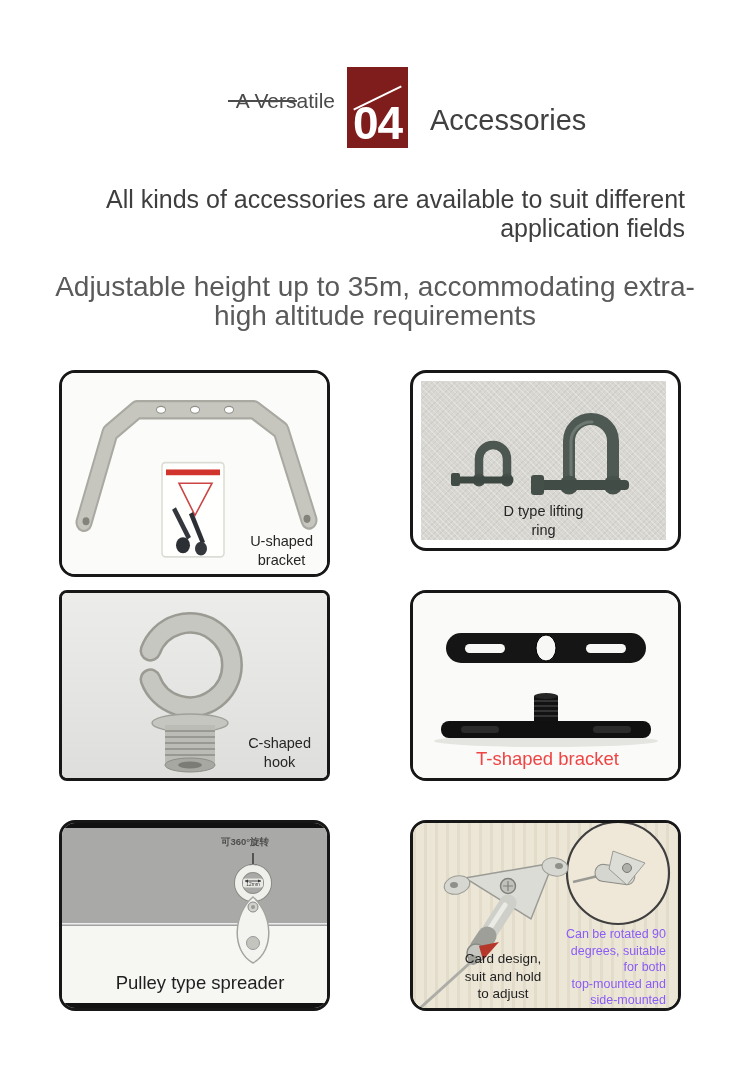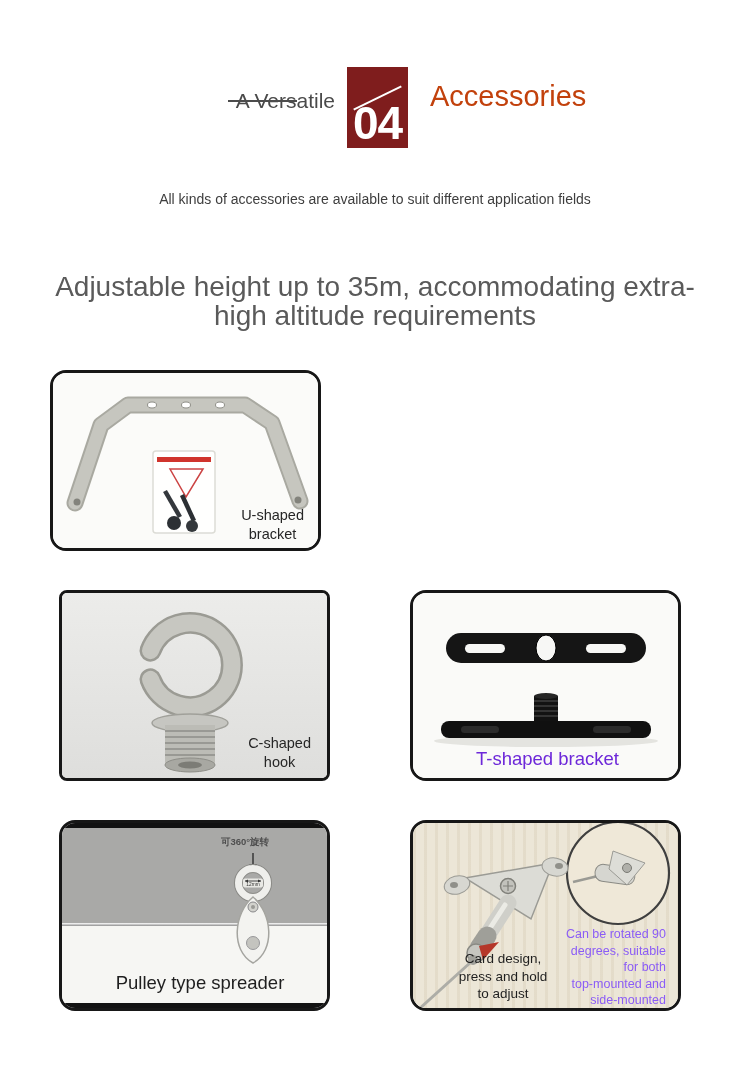--- a/index.html
+++ b/index.html
@@ -8,44 +8,44 @@
 
   
   .tagline{position:absolute;top:85px;right:415px;text-align:right;
            font-size:21px;line-height:31px;color:#4a4a4a;white-space:nowrap;}
   .strike{position:absolute;top:15px;right:38px;width:69px;height:2px;background:#4c4c4c;}
   .numbox{position:absolute;left:347px;top:67px;width:61px;height:81px;background:#7f1d1d;}
   .slash{position:absolute;left:4px;top:30px;width:53px;height:2px;background:#ffffff;
          transform:rotate(-26deg);}
   .num{position:absolute;bottom:2px;left:0;width:100%;text-align:center;color:#ffffff;
        font-size:46px;line-height:1;font-weight:600;letter-spacing:-1px;}
-  .sectitle{position:absolute;left:430px;top:80px;font-size:29px;color:#c2410c;}
+  .sectitle{position:absolute;left:430px;top:104px;font-size:29px;color:#404040;}
 
   .sub1{position:absolute;top:185px;left:50%;transform:translateX(-50%);width:620px;margin:0;
-        text-align:center;font-size:14px;line-height:29px;color:#3e3e3e;}
+        text-align:right;font-size:25px;line-height:29px;color:#3e3e3e;}
   .sub2{position:absolute;top:272px;left:50%;transform:translateX(-50%);width:660px;margin:0;
         text-align:center;font-size:28px;line-height:29px;color:#5a5a5a;}
 
   
   .card{position:absolute;width:271px;background:#ffffff;border:3px solid #171717;
         border-radius:16px;overflow:hidden;box-sizing:border-box;margin:0;}
-  .c1{left:50px;top:370px;height:181px;}
+  .c1{left:59px;top:370px;height:207px;}
   .c2{left:410px;top:370px;height:181px;}
   .c3{left:59px;top:590px;height:191px;border-radius:8px;}
   .c4{left:410px;top:590px;height:191px;}
   .c5{left:59px;top:820px;height:191px;}
   .c6{left:410px;top:820px;height:191px;}
   .card svg.photo{position:absolute;left:0;top:0;width:100%;height:100%;display:block;}
 
   .pre{white-space:pre-line;}
   .lbl{position:absolute;color:#262626;font-size:14.5px;line-height:19px;text-align:center;margin:0;}
   .lbl1{right:14px;bottom:4px;}
   .lbl2{left:0;right:4px;bottom:8px;}
   .lbl3{right:16px;bottom:6px;}
-  .lbl4{left:4px;right:0;bottom:10px;font-size:18.5px;color:#6d28d9;}
+  .lbl4{left:4px;right:0;bottom:10px;font-size:18.5px;color:#ef4444;}
   .lbl5{left:0;right:0;bottom:16px;font-size:18.5px;color:#1f1f1f;padding-left:11px;}
 
   
   .p2photo{position:absolute;left:8px;top:8px;right:12px;bottom:8px;background:#d8d7d2;
     background-image:repeating-linear-gradient(45deg,rgba(255,255,255,.28) 0 1px,transparent 1px 4px),
                      repeating-linear-gradient(-45deg,rgba(120,120,115,.10) 0 1px,transparent 1px 4px);}
   .p2photo svg{position:absolute;left:0;top:0;width:100%;height:100%;}
 
   
   .p5bar{position:absolute;left:0;right:0;height:5px;background:#121212;}
@@ -99,20 +99,39 @@
       <polygon points="117,96 150,96 133,124" fill="#ffffff" stroke="#c44" stroke-width="1.5"></polygon>
       <line x1="112" y1="118" x2="127" y2="144" stroke="#34383c" stroke-width="4.5"></line>
       <line x1="129" y1="122" x2="141" y2="148" stroke="#2c3034" stroke-width="4.5"></line>
       <circle cx="121" cy="150" r="7" fill="#2c3034"></circle>
       <circle cx="139" cy="153" r="6" fill="#34383c"></circle>
     </svg>
     <figcaption class="lbl lbl1 pre">U-shaped
 bracket</figcaption>
   </figure>
 
+  <figure class="card c2">
+    <div class="p2photo">
+      <svg viewBox="0 0 245 159" preserveAspectRatio="none">
+        <path d="M 58,95 L 58,78 A 14 14 0 0 1 86,78 L 86,95" fill="none" stroke="#4d5752" stroke-width="8.5" stroke-linecap="round"></path>
+        <circle cx="58" cy="99" r="6.5" fill="#454f4a"></circle>
+        <circle cx="86" cy="99" r="6.5" fill="#454f4a"></circle>
+        <rect x="34" y="95.5" width="58" height="7" rx="3" fill="#3e4843"></rect>
+        <rect x="30" y="92" width="9" height="13" rx="2" fill="#424c47"></rect>
+        <path d="M 148,98 L 148,60 A 22 22 0 0 1 192,60 L 192,98" fill="none" stroke="#4e5954" stroke-width="12" stroke-linecap="round"></path>
+        <path d="M 150,96 L 150,60 A 20 20 0 0 1 171,41" fill="none" stroke="#6e7873" stroke-width="3" stroke-linecap="round"></path>
+        <circle cx="148" cy="104" r="9.5" fill="#47524c"></circle>
+        <circle cx="192" cy="104" r="9.5" fill="#47524c"></circle>
+        <rect x="118" y="99" width="90" height="10" rx="4" fill="#414c46"></rect>
+        <rect x="110" y="94" width="13" height="20" rx="3" fill="#454f49"></rect>
+      </svg>
+    </div>
+    <figcaption class="lbl lbl2 pre">D type lifting
+ring</figcaption>
+  </figure>
 
   <figure class="card c3">
     <svg class="photo" viewBox="0 0 265 185" preserveAspectRatio="none">
       <defs>
         <linearGradient id="g3" x1="0" y1="0" x2="0" y2="1">
           <stop offset="0" stop-color="#ececea"></stop>
             <stop offset="1" stop-color="#dededc"></stop>
         </linearGradient>
       </defs>
       <rect x="0" y="0" width="265" height="185" fill="url(#g3)"></rect>
@@ -197,21 +216,21 @@
       <line x1="95" y1="58" x2="95" y2="68" stroke="#80807a" stroke-width="1.2"></line>
       <line x1="95" y1="80" x2="68" y2="122" stroke="#cfcfc9" stroke-width="17" stroke-linecap="round"></line>
       <line x1="92" y1="82" x2="70" y2="116" stroke="#ebebe5" stroke-width="5" stroke-linecap="round"></line>
       <line x1="74" y1="113" x2="66" y2="125" stroke="#9f9f99" stroke-width="19" stroke-linecap="round"></line>
       <circle cx="63" cy="130" r="9" fill="#c6c6c0" stroke="#8a8a84" stroke-width="1.5"></circle>
       <circle cx="60" cy="137" r="5" fill="#a0a09a"></circle>
       <line x1="58" y1="139" x2="6" y2="186" stroke="#adada7" stroke-width="3"></line>
       <polygon points="86,119 70,137 66,123" fill="#b5372a"></polygon>
     </svg>
     <div class="p6label pre">Card design,
-press and hold
+suit and hold
 to adjust</div>
     <div class="p6red pre">Can be rotated 90
 degrees, suitable
 for both
 top-mounted and
 side-mounted
 installations</div>
   </figure>
 
 </div>

